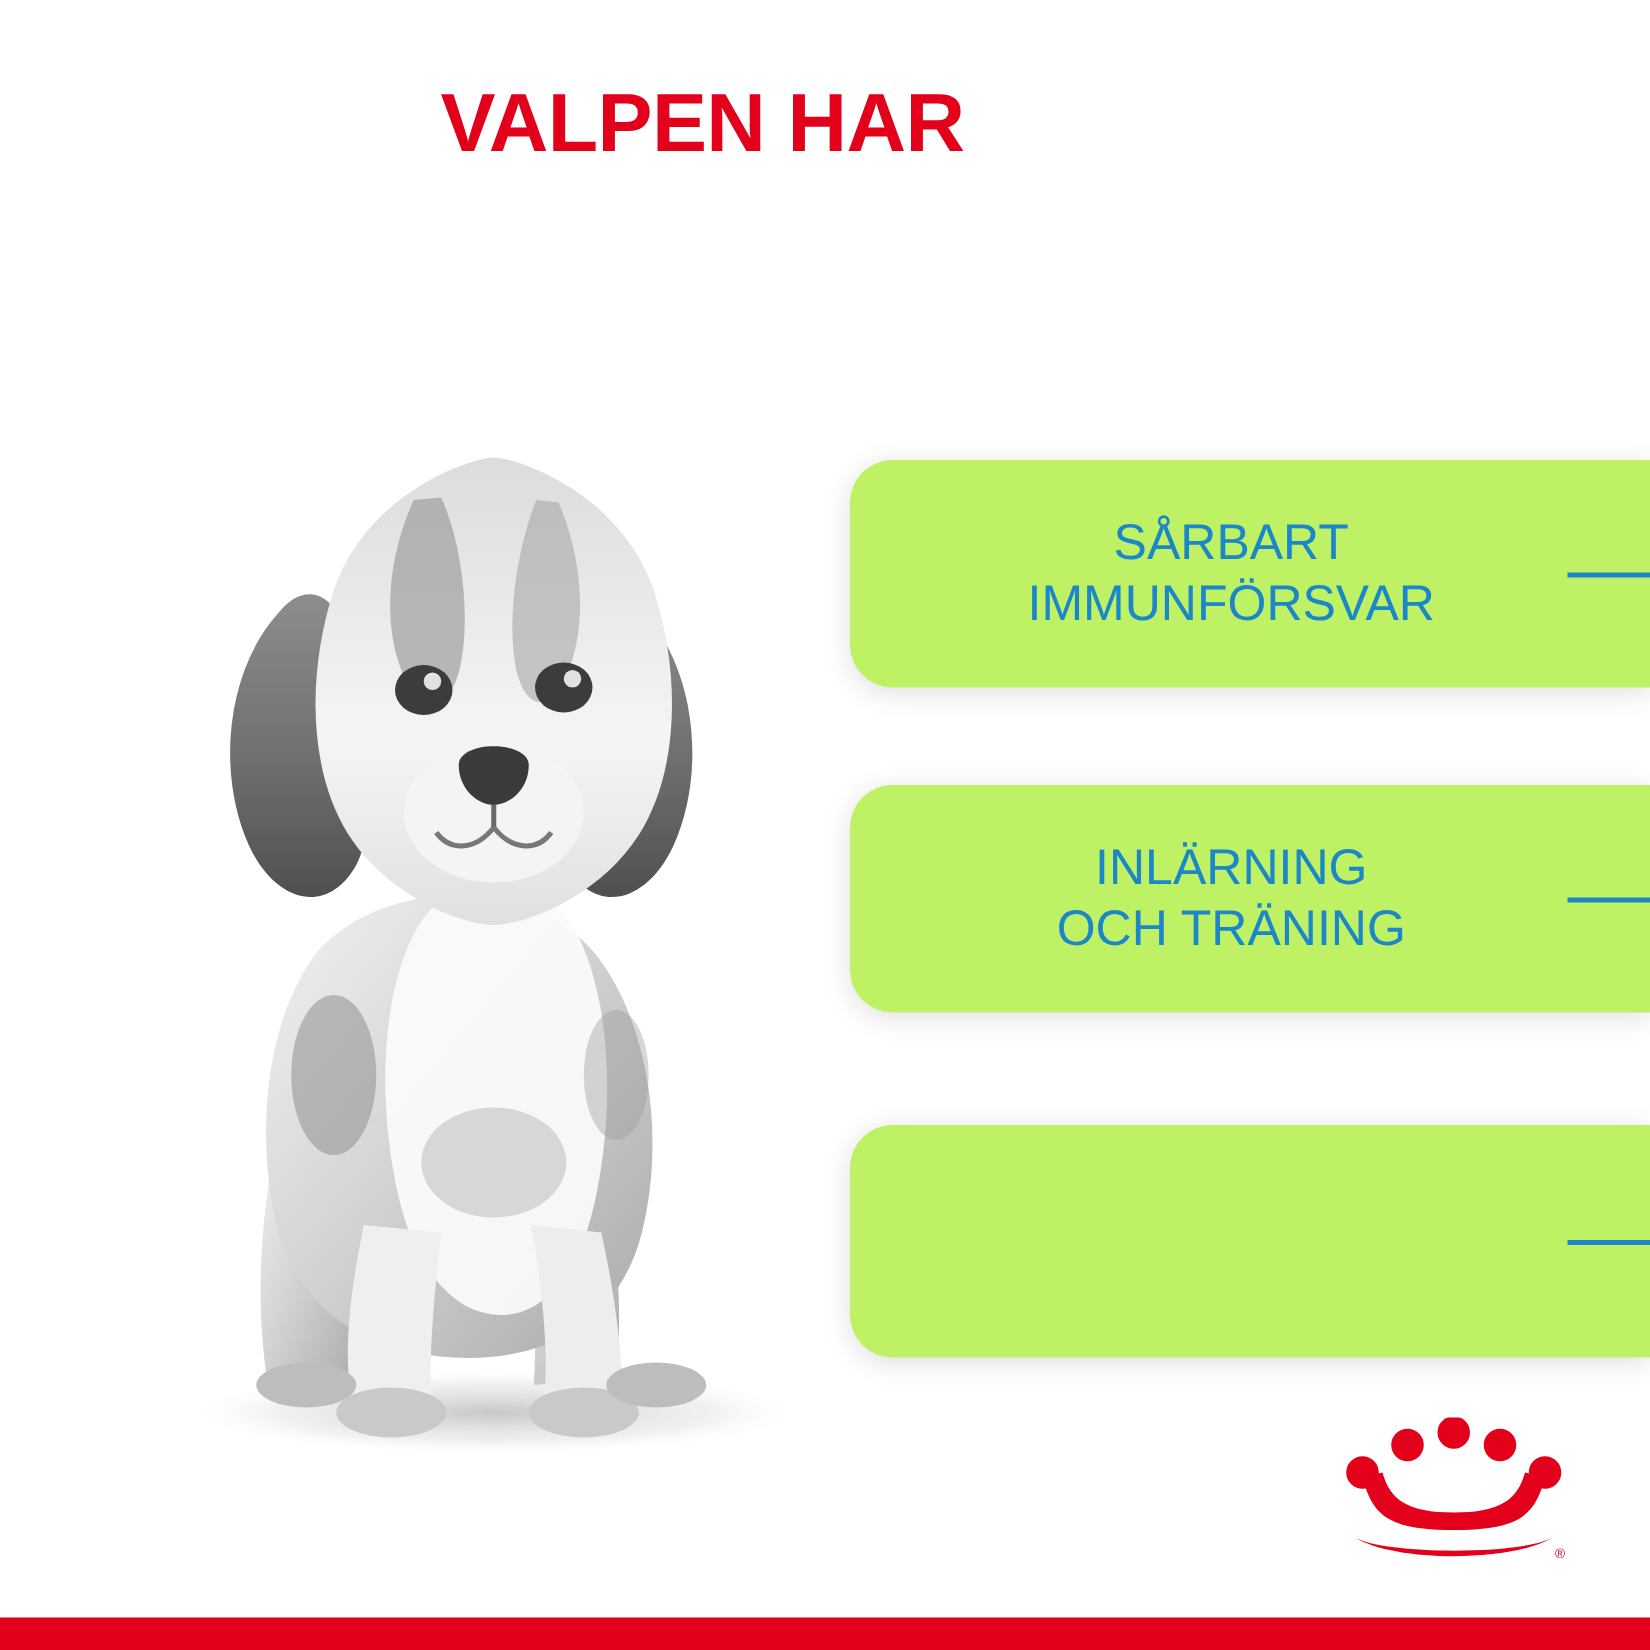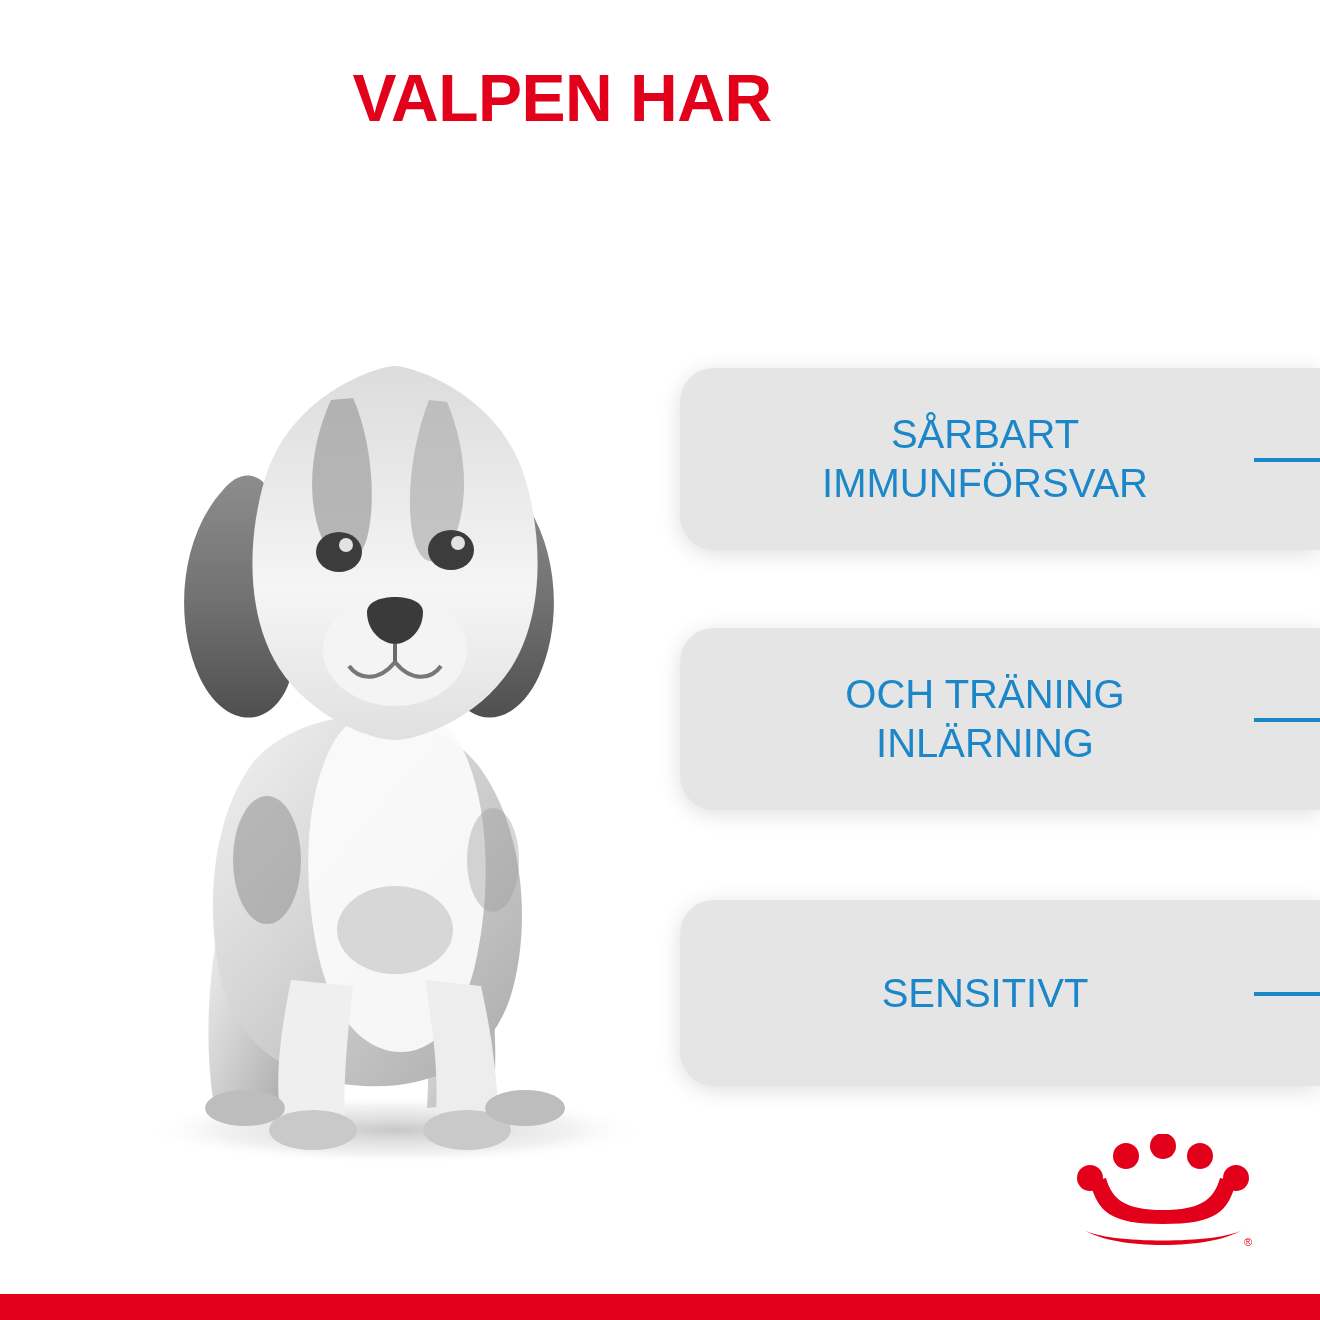--- a/index.html
+++ b/index.html
@@ -52,21 +52,21 @@
     display: block;
     width: 600px;
     height: 830px;
   }
 
   
   .callout {
     position: absolute;
     right: 0;
     width: 640px;
-    background: #e5e5e5;
+    background: #bef264;
     border-top-left-radius: 34px;
     border-bottom-left-radius: 34px;
     box-shadow: 0 4px 22px rgba(0,0,0,0.13);
     box-sizing: border-box;
     display: flex;
     align-items: center;
     justify-content: center;
     padding: 0 70px 0 40px;
   }
   .callout-text {
@@ -198,29 +198,28 @@
   <div class="callout" id="callout-1">
     <div class="callout-text">
       <span class="l">SÅRBART</span>
       <span class="l">IMMUNFÖRSVAR</span>
     </div>
   </div>
   <div class="callout-dash" id="dash-1"></div>
 
   <div class="callout" id="callout-2">
     <div class="callout-text">
+      <span class="l">INLÄRNING</span>
       <span class="l">OCH TRÄNING</span>
-      <span class="l">INLÄRNING</span>
     </div>
   </div>
   <div class="callout-dash" id="dash-2"></div>
 
   <div class="callout" id="callout-3">
     <div class="callout-text">
-      <span class="l">SENSITIVT</span>
     </div>
   </div>
   <div class="callout-dash" id="dash-3"></div>
 
   <div class="logo">
     <svg viewBox="0 0 190 118" width="190" height="118" xmlns="http://www.w3.org/2000/svg">
       <g fill="#e2001a">
 
         <circle cx="22" cy="44" r="13"></circle>
         <circle cx="58" cy="22" r="13"></circle>

